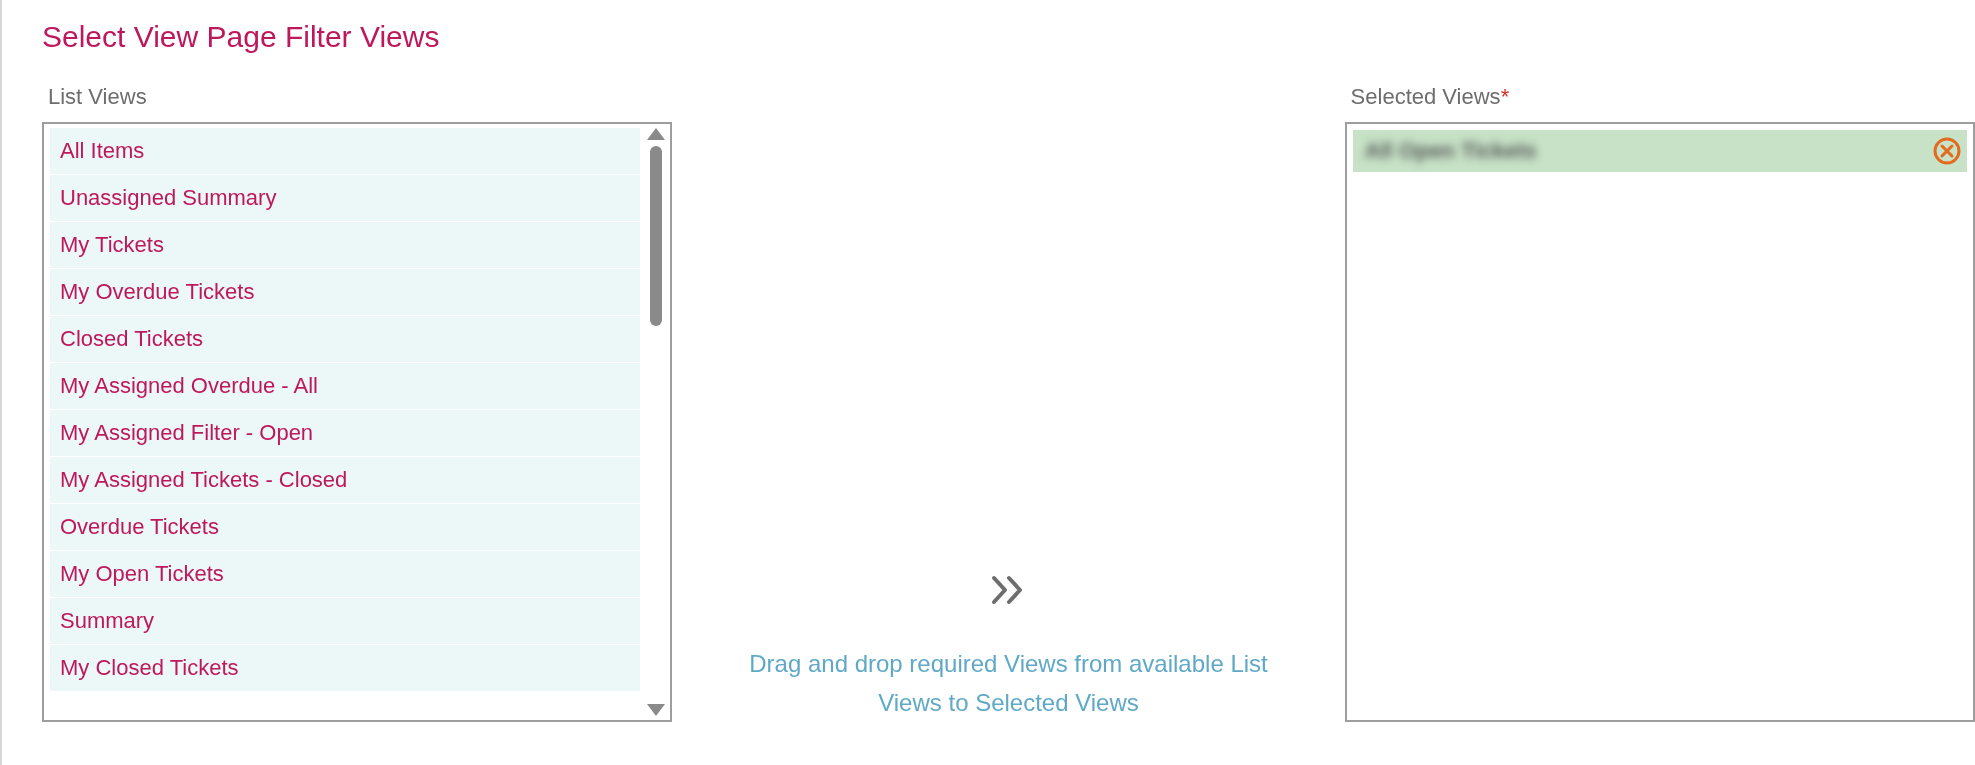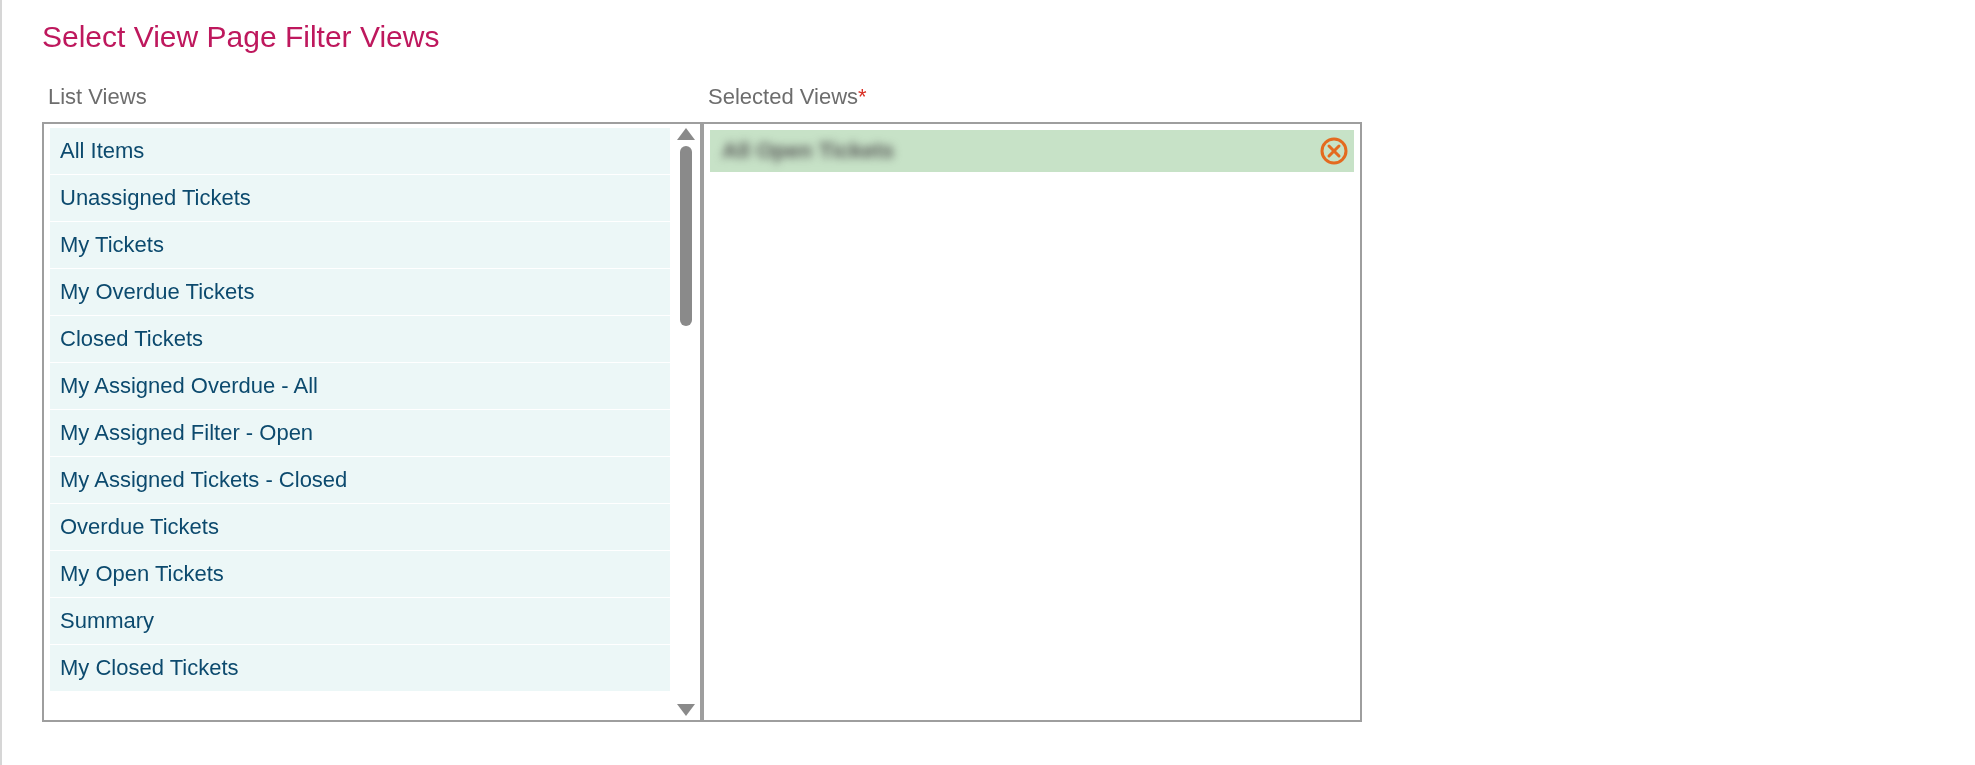--- a/index.html
+++ b/index.html
@@ -19,20 +19,21 @@
   }
   .page-title {
     color: #be185d;
     font-size: 30px;
     font-weight: 400;
     margin: 0 0 30px 0;
   }
   .columns {
     display: flex;
     align-items: flex-end;
+    gap: 40px;
   }
   .col-left { width: 660px; }
   .col-mid  { width: 620px; padding-top: 260px; text-align: center; }
   .col-right{ width: 660px; }
 
   .section-label {
     font-size: 22px;
     color: #6d6d6d;
     margin: 0 0 12px 6px;
     display: inline-block;
@@ -47,21 +48,21 @@
     background: #fff;
   }
   .listbox-inner {
     padding: 4px 30px 4px 6px;
   }
   .list-item {
     background: #ecf7f7;
     border-bottom: 1px solid #fff;
     padding: 10px 10px;
     font-size: 22px;
-    color: #0c4a6e;
+    color: #be185d;
     cursor: grab;
     user-select: none;
   }
   .list-item:last-child { border-bottom: none; }
 
   
   .scroll-track {
     position: absolute;
     top: 4px; right: 4px; bottom: 4px;
     width: 20px;
@@ -133,40 +134,49 @@
 <div class="page">
   <h1 class="page-title">Select View Page Filter Views</h1>
 
   <div class="columns">
 
     <div class="col-left">
       <span class="section-label">List Views</span>
       <div class="listbox">
         <div class="listbox-inner" id="list-views-inner">
             <div class="list-item">All Items</div>
-            <div class="list-item">Unassigned Tickets</div>
+            <div class="list-item">Unassigned Summary</div>
             <div class="list-item">My Tickets</div>
             <div class="list-item">My Overdue Tickets</div>
             <div class="list-item">Closed Tickets</div>
             <div class="list-item">My Assigned Overdue - All</div>
             <div class="list-item">My Assigned Filter - Open</div>
             <div class="list-item">My Assigned Tickets - Closed</div>
             <div class="list-item">Overdue Tickets</div>
             <div class="list-item">My Open Tickets</div>
             <div class="list-item">Summary</div>
             <div class="list-item">My Closed Tickets</div>
           </div>
         <div class="scroll-track">
           <div class="scroll-arrow up"></div>
           <div class="scroll-thumb"></div>
           <div class="scroll-arrow down"></div>
         </div>
       </div>
     </div>
 
+    <div class="col-mid">
+      <div class="chevrons">
+        <svg width="36" height="30" viewBox="0 0 36 30">
+          <polyline points="3,3 14,15 3,27" fill="none" stroke="#6d6d6d" stroke-width="4" stroke-linecap="round" stroke-linejoin="round"></polyline>
+          <polyline points="18,3 29,15 18,27" fill="none" stroke="#6d6d6d" stroke-width="4" stroke-linecap="round" stroke-linejoin="round"></polyline>
+        </svg>
+      </div>
+      <div class="hint-text">Drag and drop required Views from available List Views to Selected Views</div>
+    </div>
 
     <div class="col-right">
       <span class="section-label">
         <span>Selected Views</span><span class="req-star">*</span>
       </span>
       <div class="selected-box" id="selected-views-inner">
           <div class="selected-item"><span class="blurred">All Open Tickets</span><span class="remove-btn">
               <svg width="28" height="28" viewBox="0 0 28 28">
                 <circle cx="14" cy="14" r="12" fill="none" stroke="#e46a1f" stroke-width="3"></circle>
                 <line x1="9" y1="9" x2="19" y2="19" stroke="#e46a1f" stroke-width="3" stroke-linecap="round"></line>

